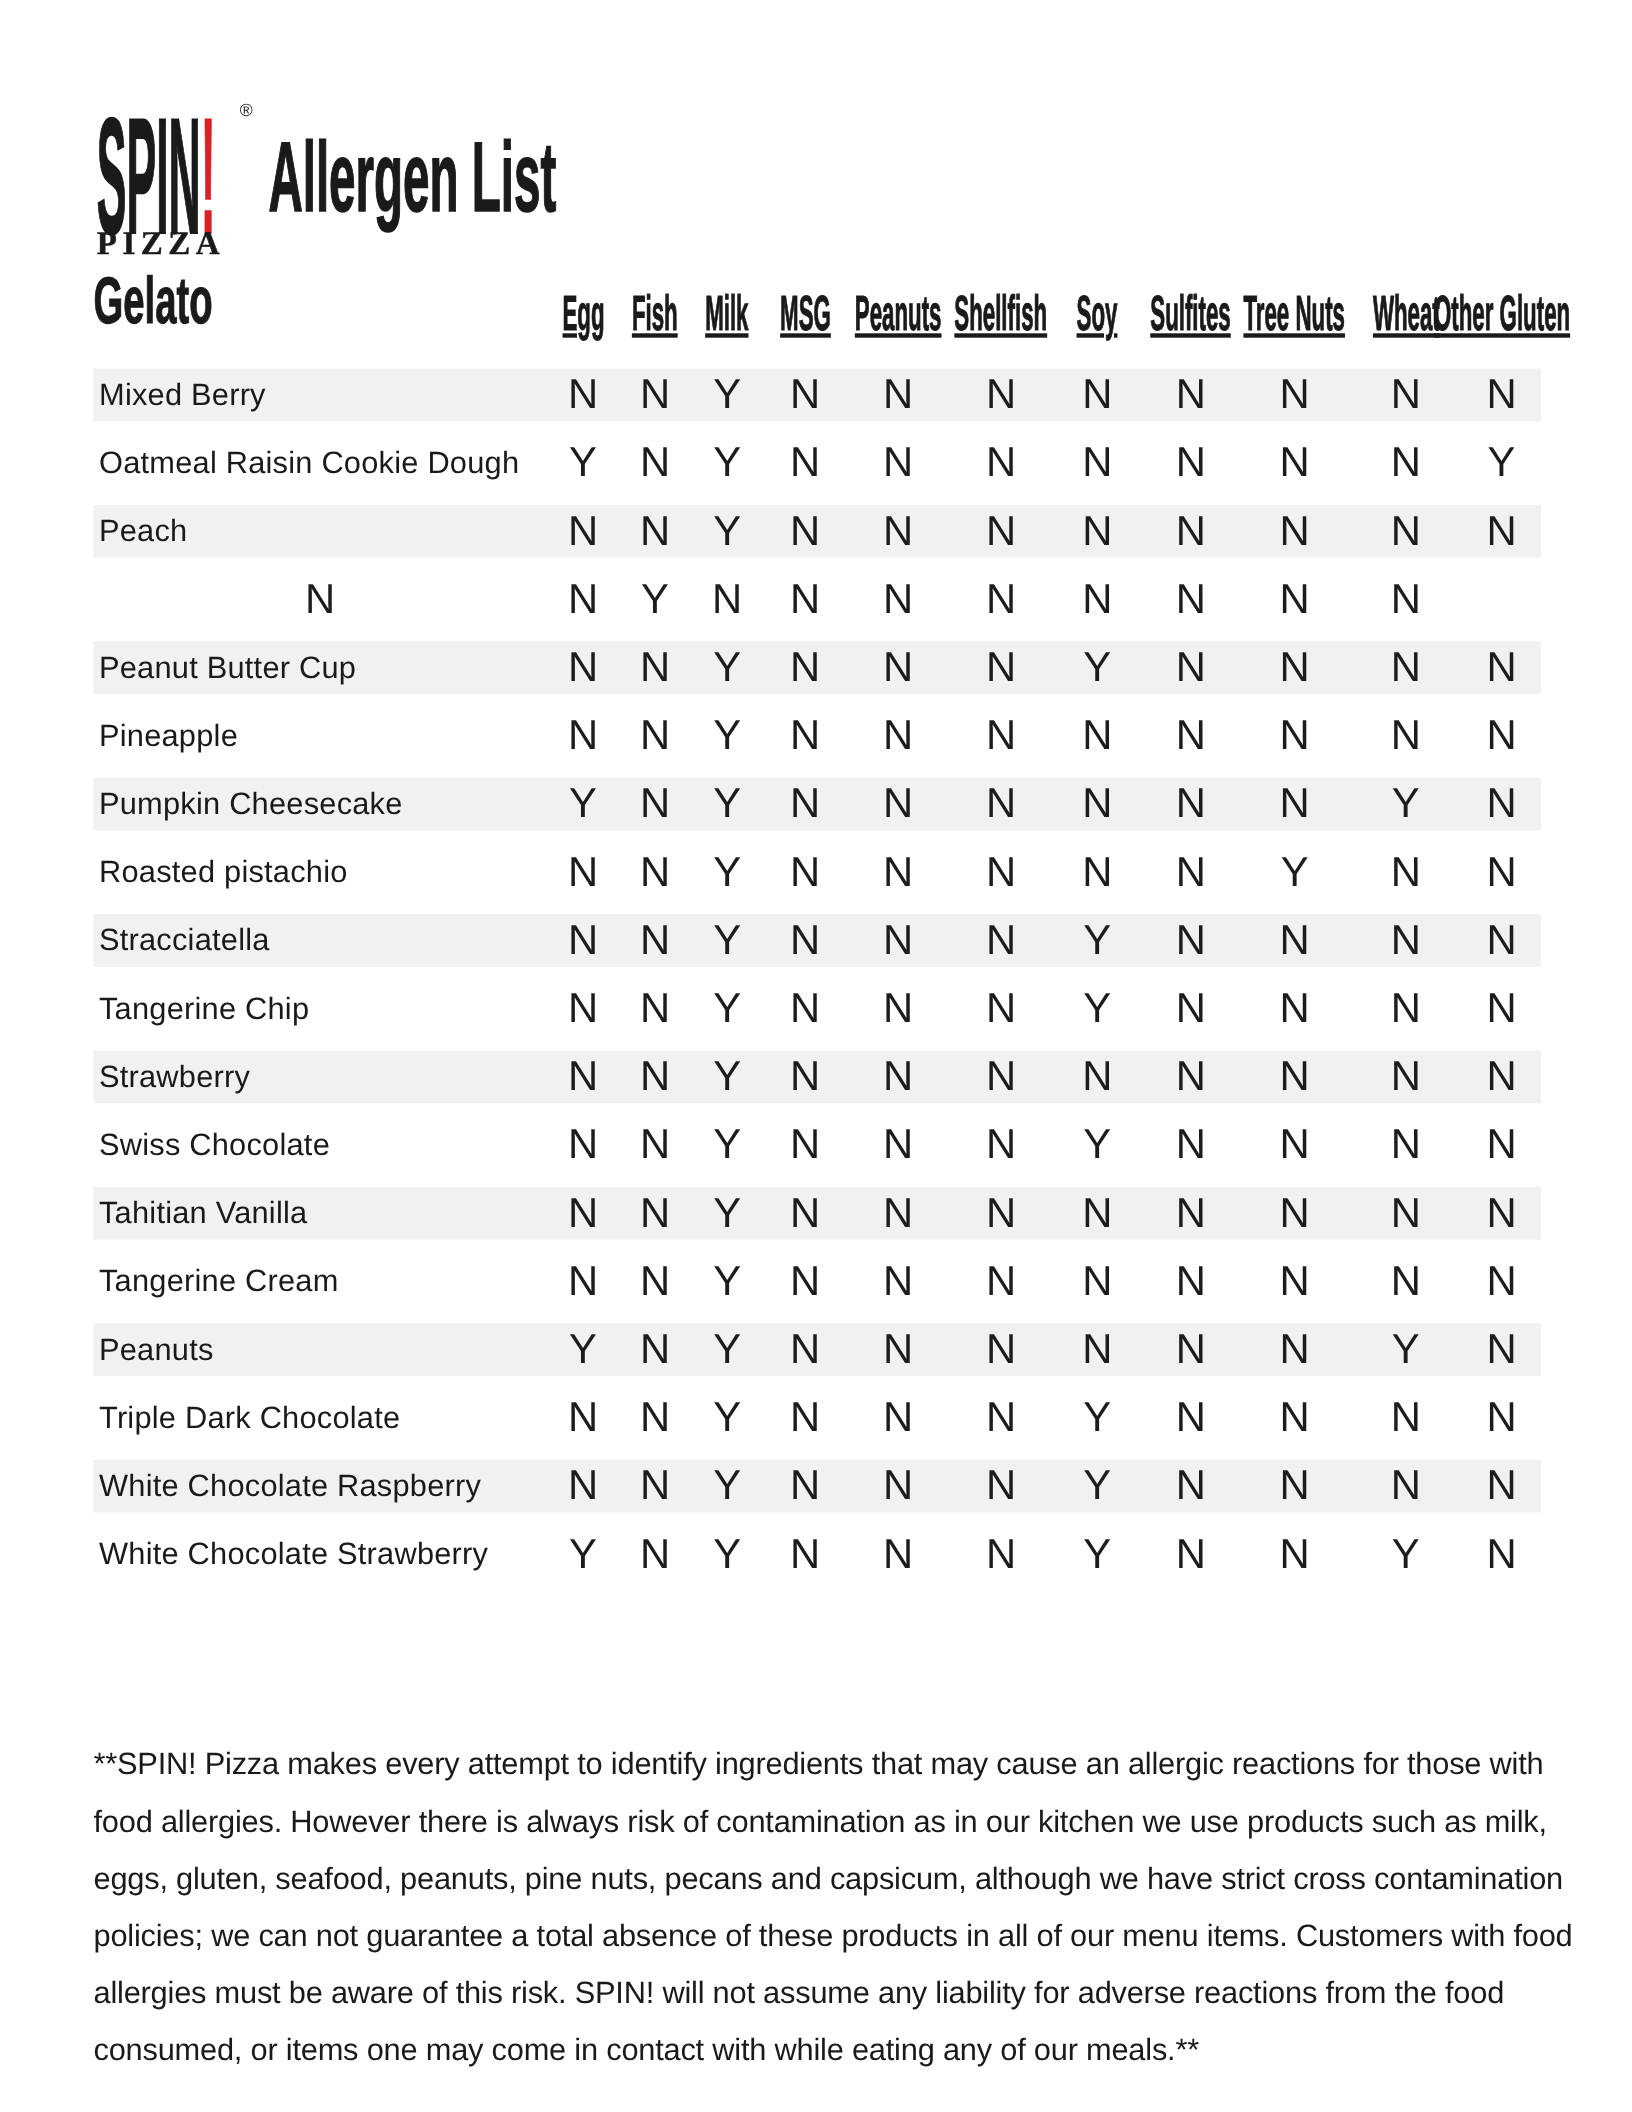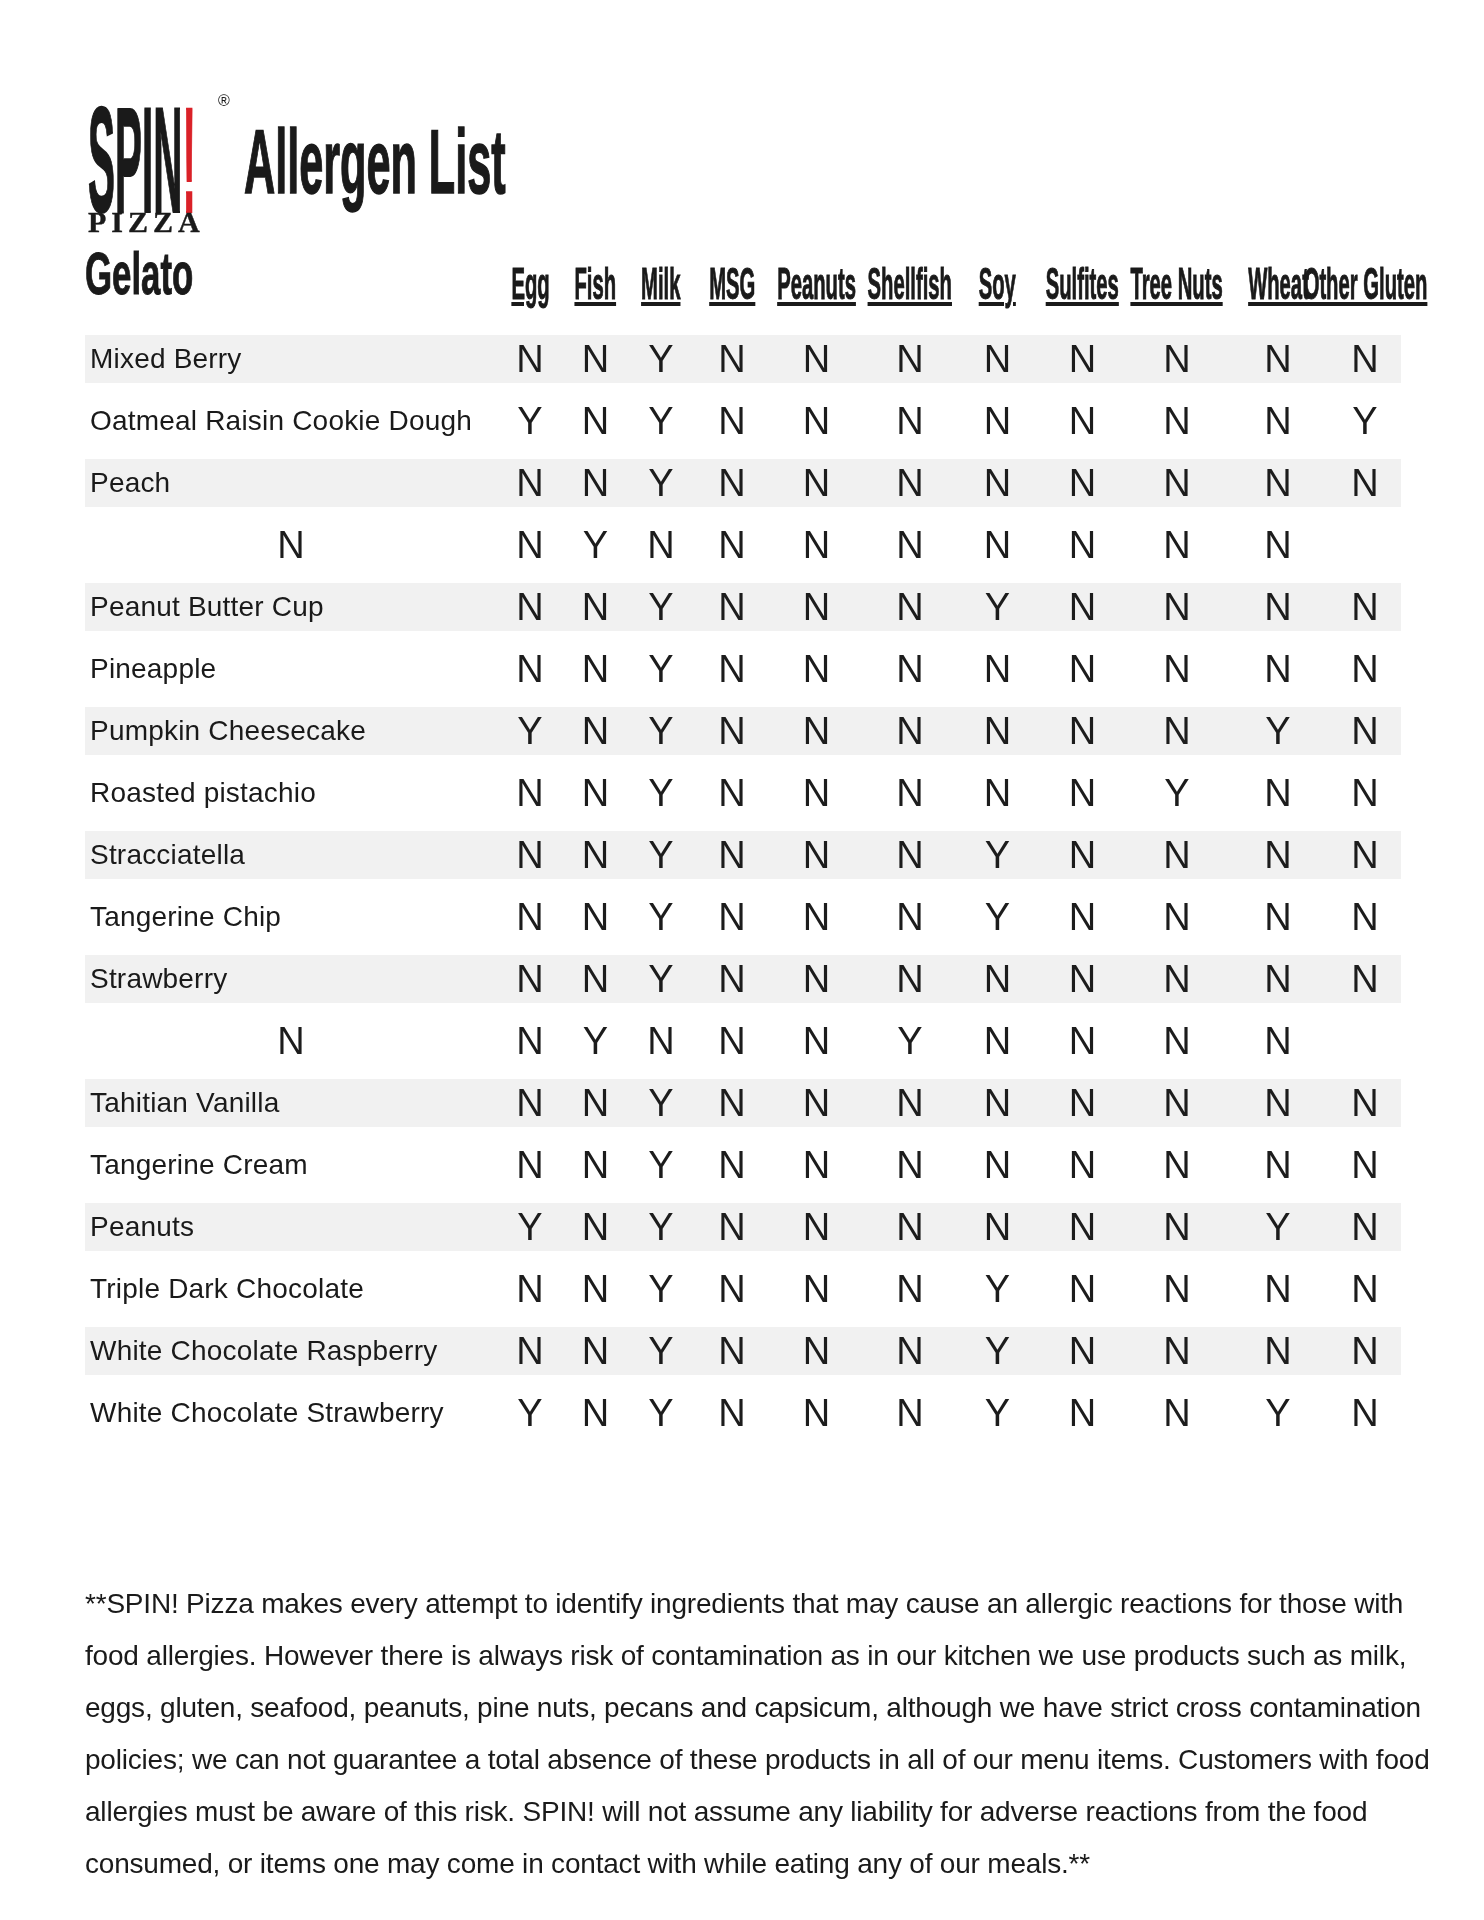--- a/index.html
+++ b/index.html
@@ -267,20 +267,21 @@
         <div class="val">N</div>
         <div class="val">N</div>
         <div class="val">N</div>
         <div class="val">N</div>
         <div class="val">N</div>
         <div class="val">N</div>
         <div class="val">N</div>
         <div class="val">N</div>
       </div>
       <div class="row">
+        <div class="name">Swiss Chocolate</div>
         <div class="val">N</div>
         <div class="val">N</div>
         <div class="val">Y</div>
         <div class="val">N</div>
         <div class="val">N</div>
         <div class="val">N</div>
         <div class="val">Y</div>
         <div class="val">N</div>
         <div class="val">N</div>
         <div class="val">N</div>

